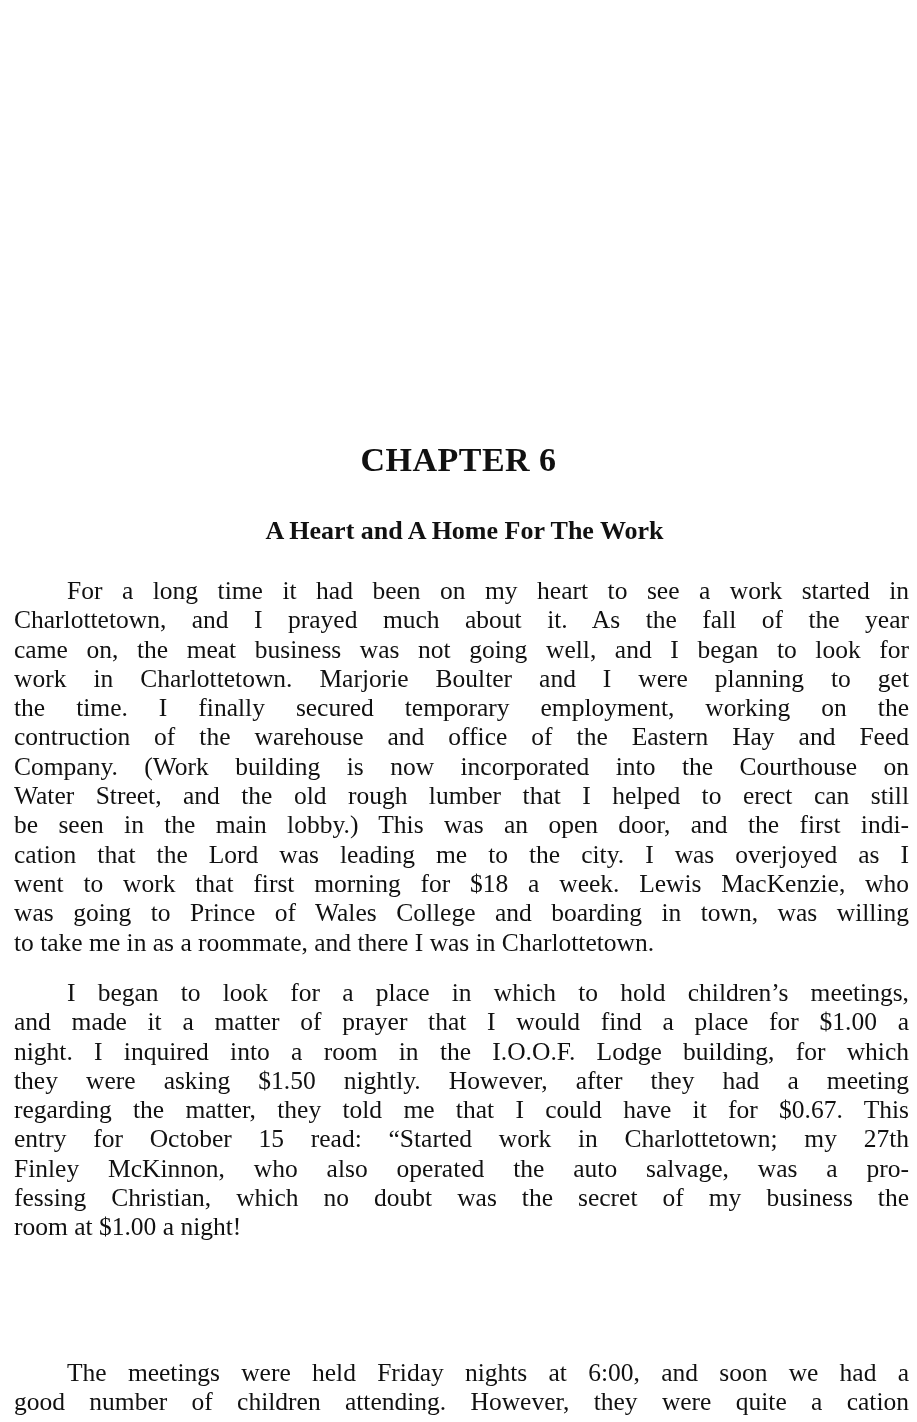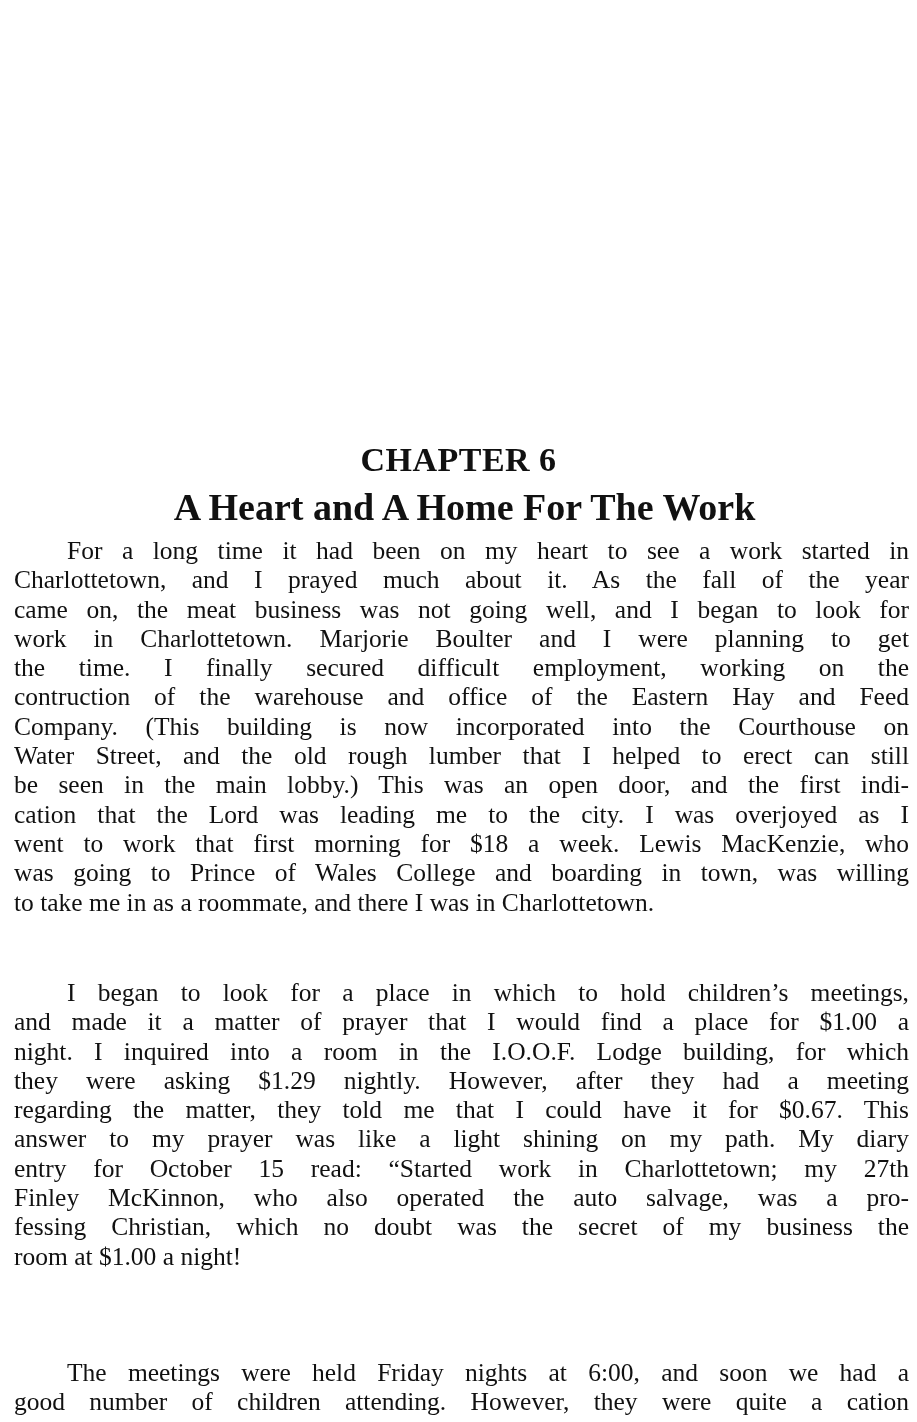--- a/index.html
+++ b/index.html
@@ -28,25 +28,25 @@
       left: 0;
       width: 917px;
       text-align: center;
       font-size: 34px;
       font-weight: bold;
       letter-spacing: 0.5px;
       line-height: 40px;
     }
     .chapter-title {
       position: absolute;
-      top: 452px;
+      top: 476px;
       left: 0;
       width: 917px;
       text-align: center;
-      font-size: 38px;
+      font-size: 26px;
       font-weight: bold;
       line-height: 46px;
       padding-left: 12px;
       box-sizing: border-box;
     }
     .body-text {
       position: absolute;
       left: 14px;
       width: 895px;
       font-size: 25.5px;
@@ -59,53 +59,52 @@
       text-align-last: justify;
       white-space: nowrap;
       overflow: visible;
     }
     .line.last {
       text-align-last: left;
     }
     .line.indent {
       padding-left: 53px;
     }
-    .p1 { top: 504px; }
+    .p1 { top: 544px; }
     .p2 { top: 946px; }
     .p3 { top: 1326px; }
   </style>
 </head>
 <body>
 
 <div class="page">
   <div class="chapter-number">CHAPTER 6</div>
   <div class="chapter-title">A Heart and A Home For The Work</div>
 
   <div class="body-text p1">
       <span class="line indent">For a long time it had been on my heart to see a work started in</span>
       <span class="line">Charlottetown, and I prayed much about it. As the fall of the year</span>
       <span class="line">came on, the meat business was not going well, and I began to look for</span>
       <span class="line">work in Charlottetown. Marjorie Boulter and I were planning to get</span>
-      <span class="line">the time. I finally secured difficult employment, working on the</span>
+      <span class="line">the time. I finally secured temporary employment, working on the</span>
       <span class="line">contruction of the warehouse and office of the Eastern Hay and Feed</span>
-      <span class="line">Company. (This building is now incorporated into the Courthouse on</span>
+      <span class="line">Company. (Work building is now incorporated into the Courthouse on</span>
       <span class="line">Water Street, and the old rough lumber that I helped to erect can still</span>
       <span class="line">be seen in the main lobby.) This was an open door, and the first indi-</span>
       <span class="line">cation that the Lord was leading me to the city. I was overjoyed as I</span>
       <span class="line">went to work that first morning for $18 a week. Lewis MacKenzie, who</span>
       <span class="line">was going to Prince of Wales College and boarding in town, was willing</span>
       <span class="line last">to take me in as a roommate, and there I was in Charlottetown.</span>
     </div>
   <div class="body-text p2">
       <span class="line indent">I began to look for a place in which to hold children’s meetings,</span>
       <span class="line">and made it a matter of prayer that I would find a place for $1.00 a</span>
       <span class="line">night. I inquired into a room in the I.O.O.F. Lodge building, for which</span>
-      <span class="line">they were asking $1.29 nightly. However, after they had a meeting</span>
+      <span class="line">they were asking $1.50 nightly. However, after they had a meeting</span>
       <span class="line">regarding the matter, they told me that I could have it for $0.67. This</span>
-      <span class="line">answer to my prayer was like a light shining on my path. My diary</span>
       <span class="line">entry for October 15 read: “Started work in Charlottetown; my 27th</span>
       <span class="line">Finley McKinnon, who also operated the auto salvage, was a pro-</span>
       <span class="line">fessing Christian, which no doubt was the secret of my business the</span>
       <span class="line last">room at $1.00 a night!</span>
     </div>
   <div class="body-text p3">
       <span class="line indent">The meetings were held Friday nights at 6:00, and soon we had a</span>
       <span class="line">good number of children attending. However, they were quite a cation</span>
     </div>
 </div>

